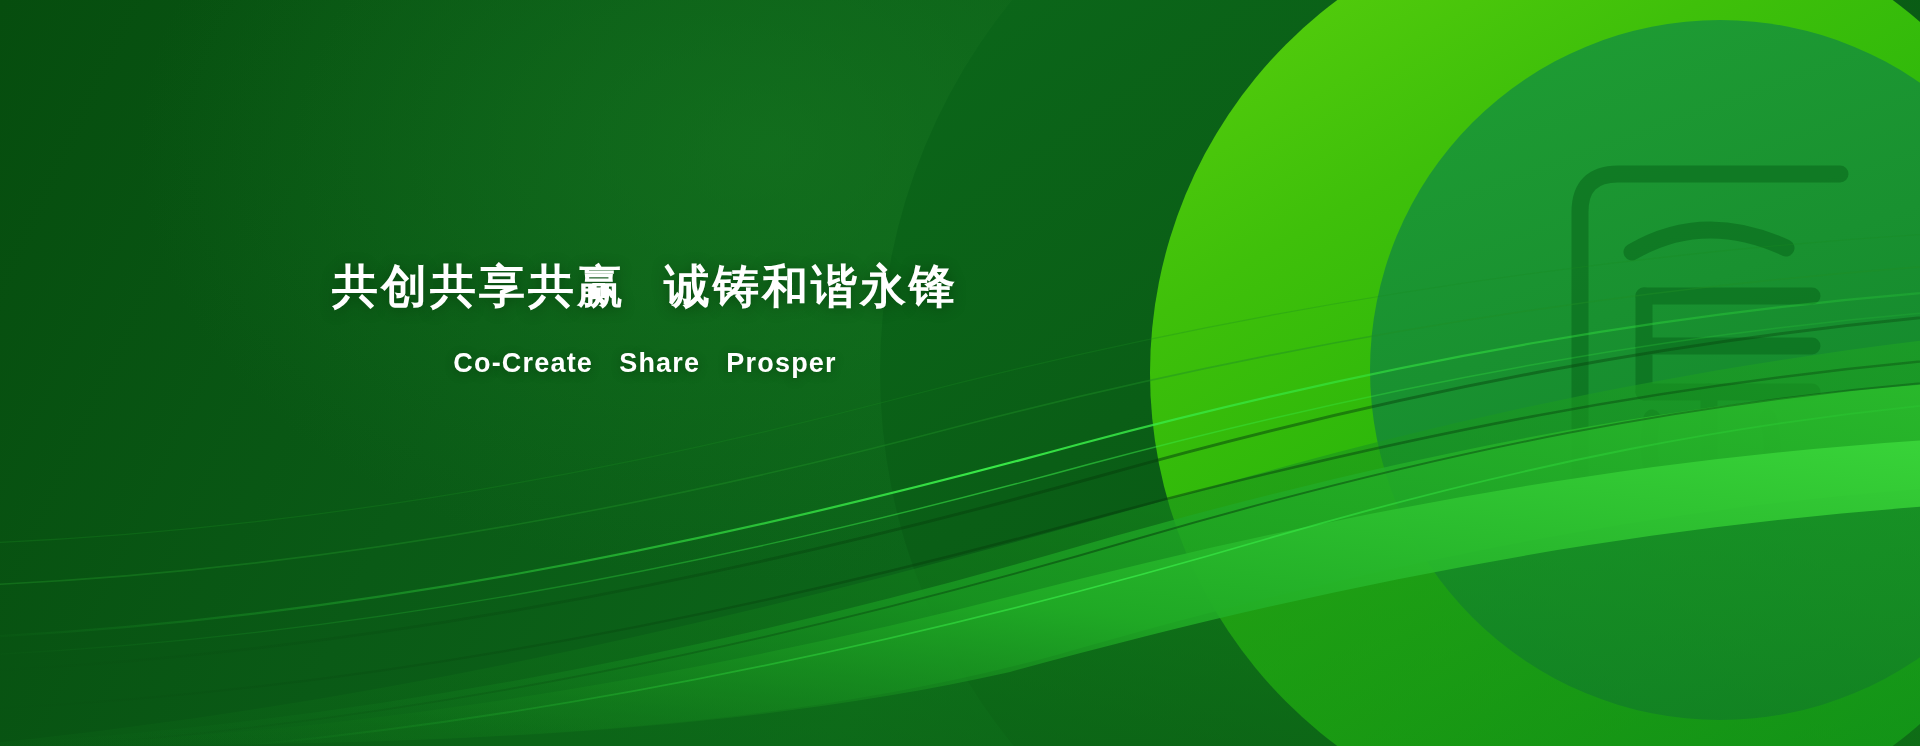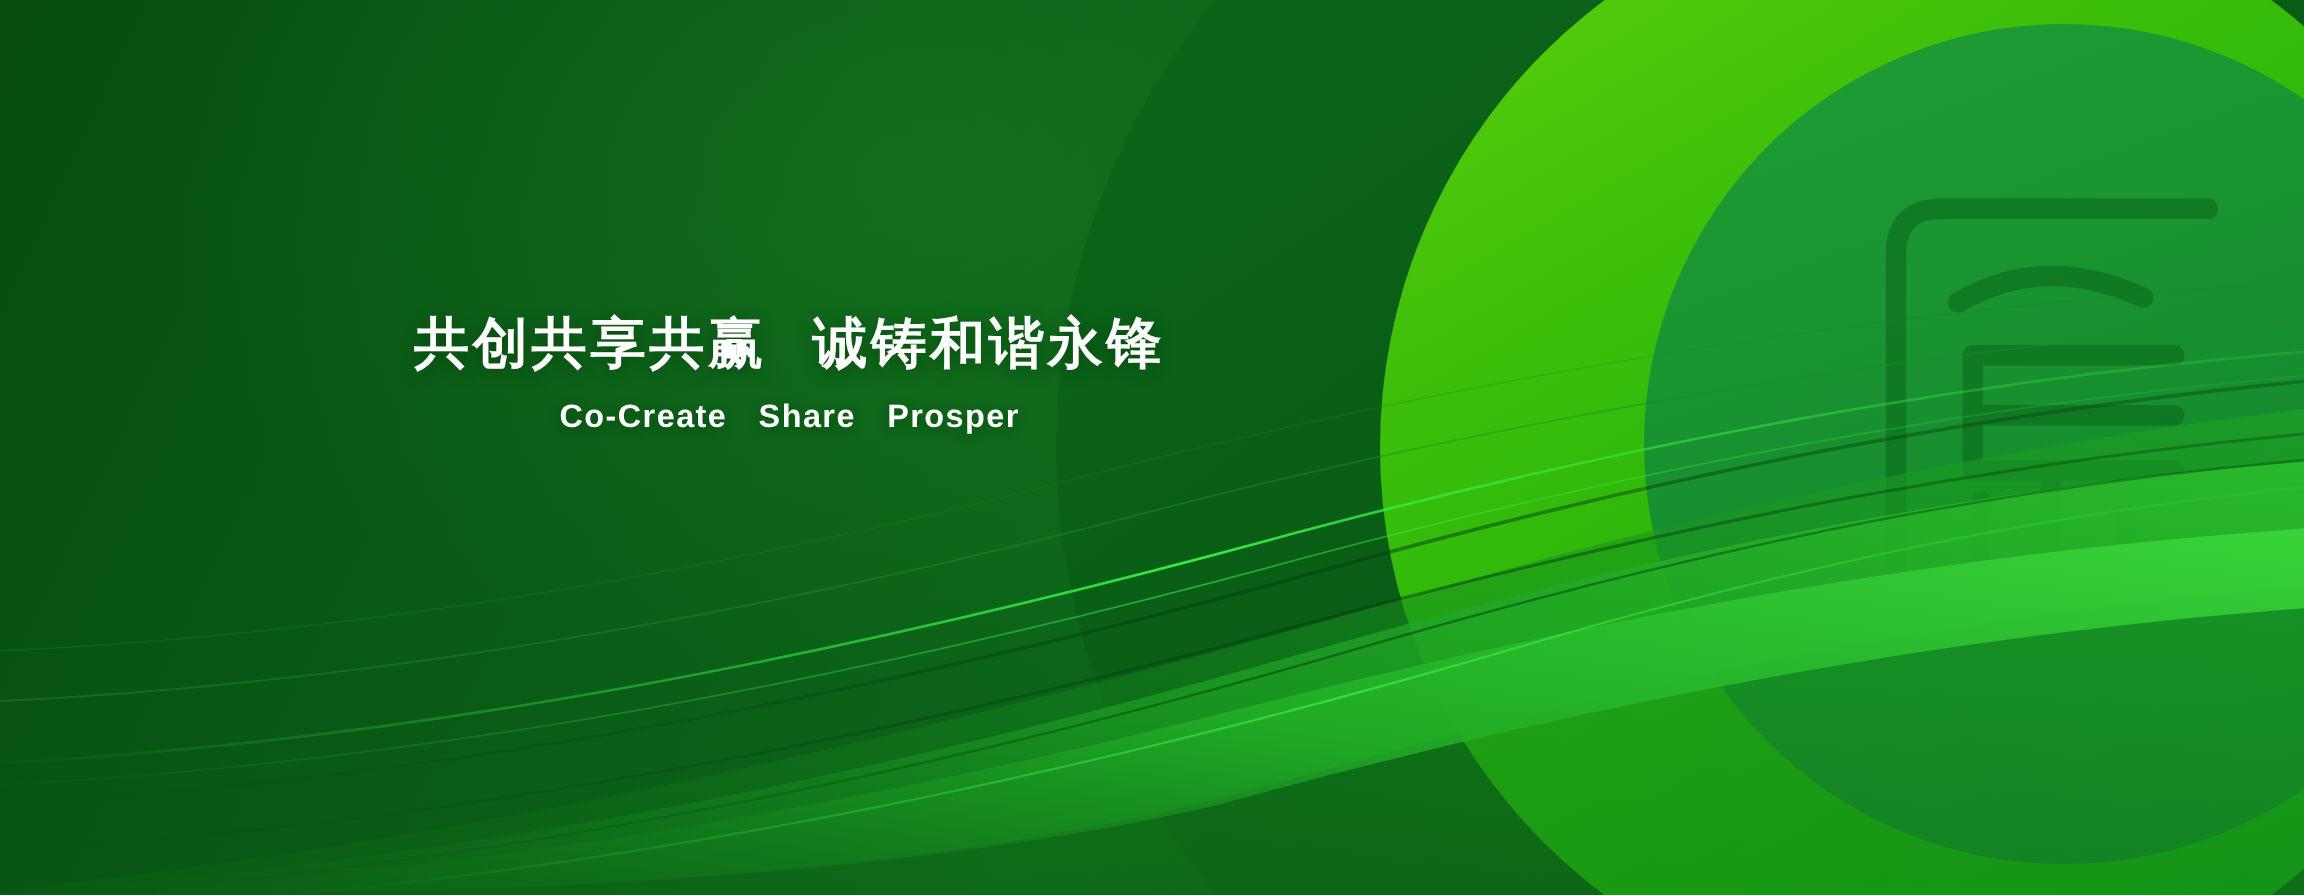--- a/index.html
+++ b/index.html
@@ -67,37 +67,37 @@
     position:absolute; left:0; bottom:0;
     width:1920px; height:560px;
     overflow:hidden;
     pointer-events:none;
   }
   .waves svg { width:1920px; height:560px; display:block; }
 
   
   .text-block {
     position:absolute;
-    left:13px; top:258px;
+    left:0; top:258px;
     width:1290px;
     text-align:center;
     z-index:6;
   }
   .headline {
     font-size:46px;
     font-weight:700;
     color:#ffffff;
     letter-spacing:3px;
     line-height:1.25;
     text-shadow:0 2px 14px rgba(0,40,0,.45);
     white-space:pre;
     font-family:"DejaVu Sans","Liberation Sans",sans-serif;
   }
   .subhead {
-    margin-top:16px;
+    margin-top:32px;
     font-size:27px;
     font-weight:700;
     color:#ffffff;
     letter-spacing:1.2px;
     text-shadow:0 2px 10px rgba(0,40,0,.40);
     white-space:pre;
   }
 </style>
 </head>
 <body>

